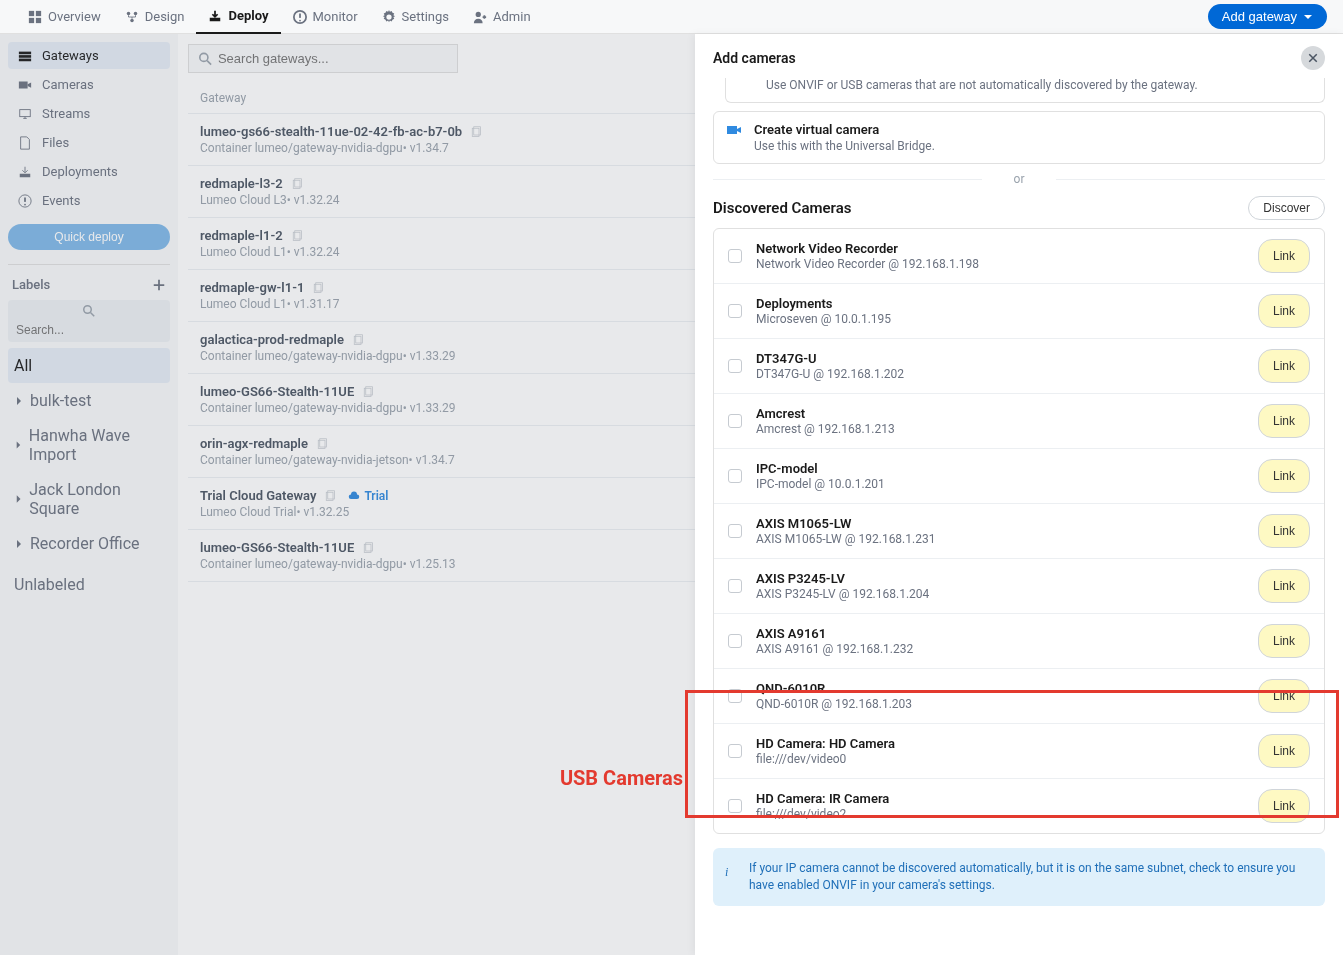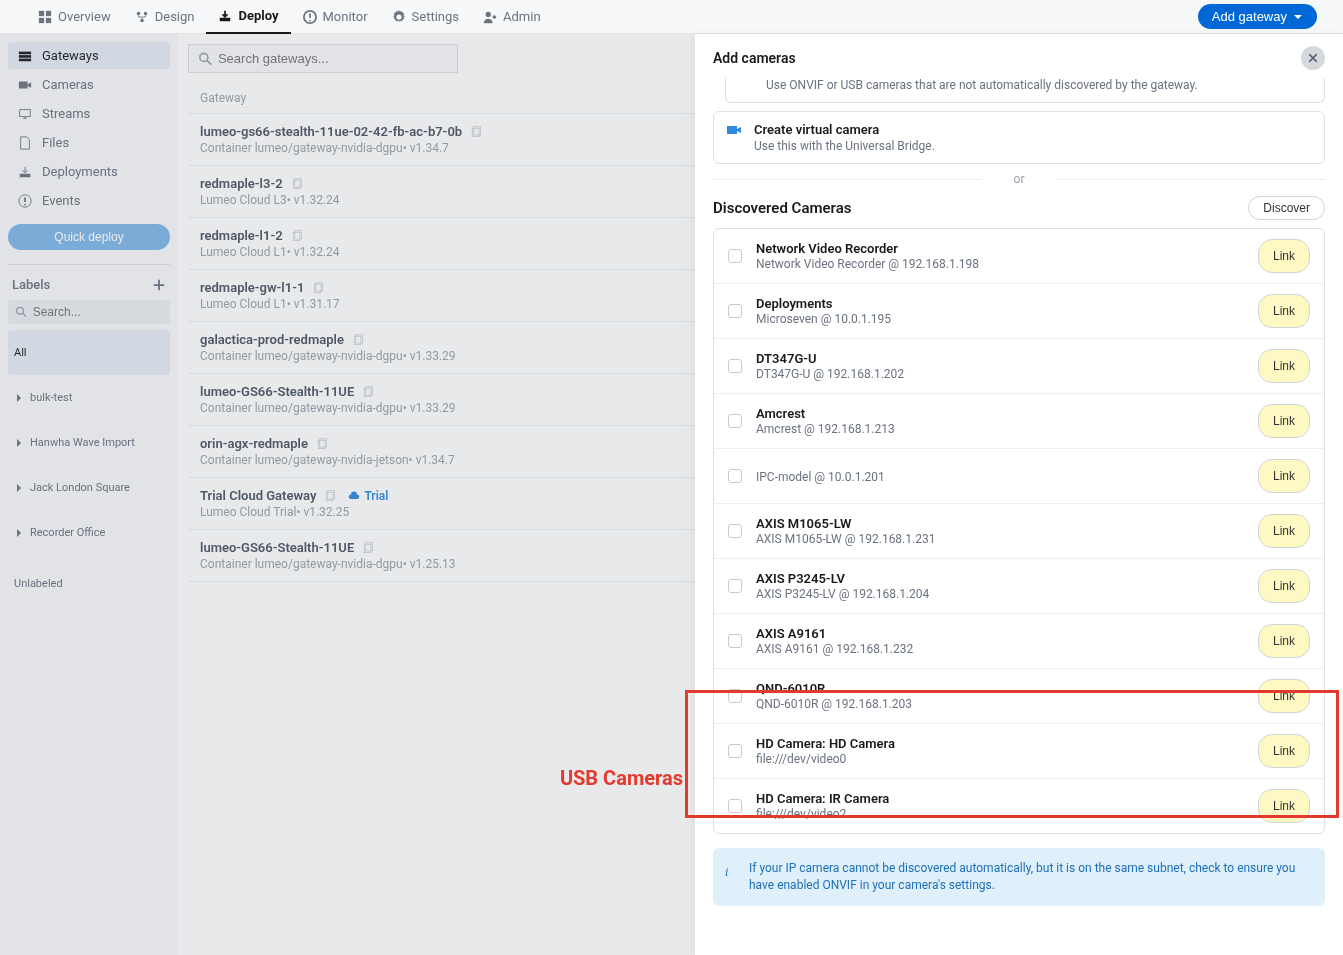--- a/index.html
+++ b/index.html
@@ -1,34 +1,34 @@
 <!DOCTYPE html>
 <html><head>
 <meta charset="utf-8">
 <style>
 * { box-sizing: border-box; margin: 0; padding: 0; }
 body { font-family: -apple-system, BlinkMacSystemFont, "Segoe UI", Roboto, sans-serif; font-size: 13px; color: #333; background: #fff; }
 .app { display: flex; flex-direction: column; height: 955px; width: 1343px; position: relative; }
-.topnav { display: flex; align-items: center; height: 34px; border-bottom: 1px solid #e0e0e0; padding: 0 26px; background: #f7f8f9; }
+.topnav { display: flex; align-items: center; height: 34px; border-bottom: 1px solid #e0e0e0; padding: 0 16px; background: #f7f8f9; }
 .topnav-item { display: flex; align-items: center; gap: 6px; padding: 0 12px; height: 34px; color: #6b7280; cursor: pointer; font-size: 13px; }
 .topnav-item.active { color: #1a1a1a; border-bottom: 2px solid #1a1a1a; font-weight: 700; }
 .topnav-icon { width: 14px; height: 14px; fill: currentColor; }
 .topnav-spacer { flex: 1; }
 .add-gateway-btn { background: #0068d6; color: #fff; border: none; border-radius: 14px; padding: 5px 14px; font-size: 13px; display: flex; align-items: center; gap: 6px; cursor: pointer; }
 .body-row { display: flex; flex: 1; min-height: 0; }
 .sidebar { width: 178px; background: #f7f8f9; padding: 8px; display: flex; flex-direction: column; gap: 2px; }
 .sidebar-item { display: flex; align-items: center; gap: 10px; padding: 6px 10px; color: #6b7280; border-radius: 4px; cursor: pointer; font-size: 13px; }
 .sidebar-item.active { background: #e4ecf5; color: #1a1a1a; }
 .sidebar-icon { width: 14px; height: 14px; fill: currentColor; flex-shrink: 0; }
 .quick-deploy { background: #7fb8e8; color: #fff; border: none; border-radius: 14px; padding: 6px 0; width: 100%; margin: 8px 0; font-size: 12px; cursor: pointer; }
 .sidebar-divider { border-top: 1px solid #e0e0e0; margin: 4px 0; }
 .labels-header { display: flex; justify-content: space-between; align-items: center; padding: 6px 4px; color: #6b7280; font-size: 13px; font-weight: 500; }
-.labels-search { display: flex; align-items: center; gap: 6px; background: #eceff2; border-radius: 4px; padding: 5px 8px; color: #9aa3ad; font-size: 12px; margin-bottom: 4px; }
+.labels-search { display: flex; align-items: center; gap: 6px; background: #eceff2; border-radius: 4px; padding: 5px 8px; color: #9aa3ad; font-size: 12px; margin-bottom: 4px; flex-direction: column; }
 .labels-search input { border: none; background: transparent; outline: none; width: 100%; font-size: 12px; color: #333; }
-.label-item { display: flex; align-items: center; gap: 6px; padding: 16px 6px; color: #6b7280; border-radius: 4px; cursor: pointer; font-size: 11px; }
+.label-item { display: flex; align-items: center; gap: 6px; padding: 8px 6px; color: #6b7280; border-radius: 4px; cursor: pointer; font-size: 16px; }
 .label-item.active { background: #e4ecf5; color: #1a1a1a; }
 .label-chevron { width: 10px; height: 10px; fill: currentColor; }
 
 .main { flex: 1; display: flex; flex-direction: column; padding: 10px 10px 0 10px; position: relative; }
 .main-toolbar { display: flex; gap: 12px; margin-bottom: 10px; }
 .search-gateways { flex: 1; max-width: 270px; display: flex; align-items: center; gap: 6px; border: 1px solid #e0e0e0; background: #f7f8f9; border-radius: 0; padding: 6px 10px; color: #9aa3ad; }
 .search-gateways input { border: none; background: transparent; outline: none; width: 100%; font-size: 13px; }
 .state-select { border: 1px solid #e0e0e0; background: #fff; border-radius: 4px; padding: 6px 12px; color: #6b7280; display: flex; align-items: center; gap: 6px; cursor: pointer; font-size: 12px; }
 .gateway-header { color: #9aa3ad; font-size: 12px; padding: 8px 12px; border-bottom: 1px solid #eceff2; }
 .gateway-row { padding: 10px 12px; border-bottom: 1px solid #eceff2; cursor: pointer; }
@@ -375,20 +375,21 @@
             <div class="cam-check"></div>
             <div class="cam-text">
               <div class="cam-name">Amcrest</div>
               <div class="cam-addr">Amcrest @ 192.168.1.213</div>
             </div>
             <button class="link-btn">Link</button>
           </div>
           <div class="cam-row">
             <div class="cam-check"></div>
             <div class="cam-text">
+              <div class="cam-name">IPC-model</div>
               <div class="cam-addr">IPC-model @ 10.0.1.201</div>
             </div>
             <button class="link-btn">Link</button>
           </div>
           <div class="cam-row">
             <div class="cam-check"></div>
             <div class="cam-text">
               <div class="cam-name">AXIS M1065-LW</div>
               <div class="cam-addr">AXIS M1065-LW @ 192.168.1.231</div>
             </div>

